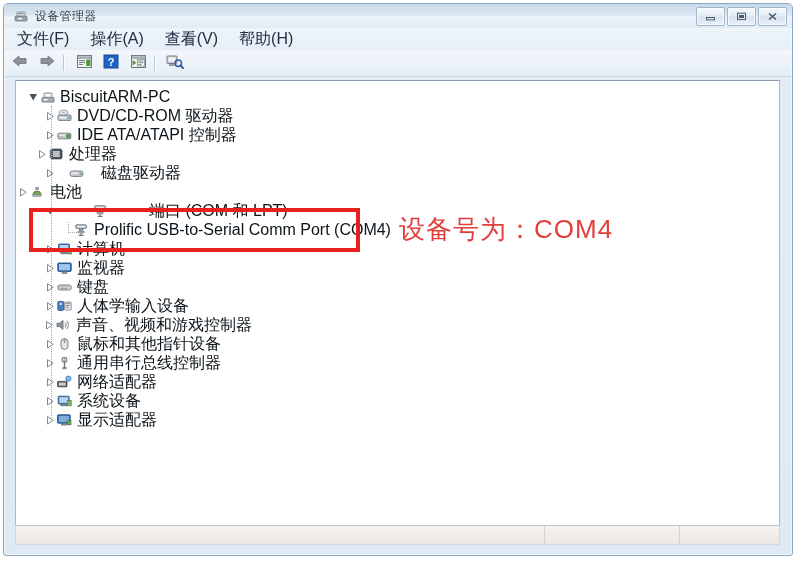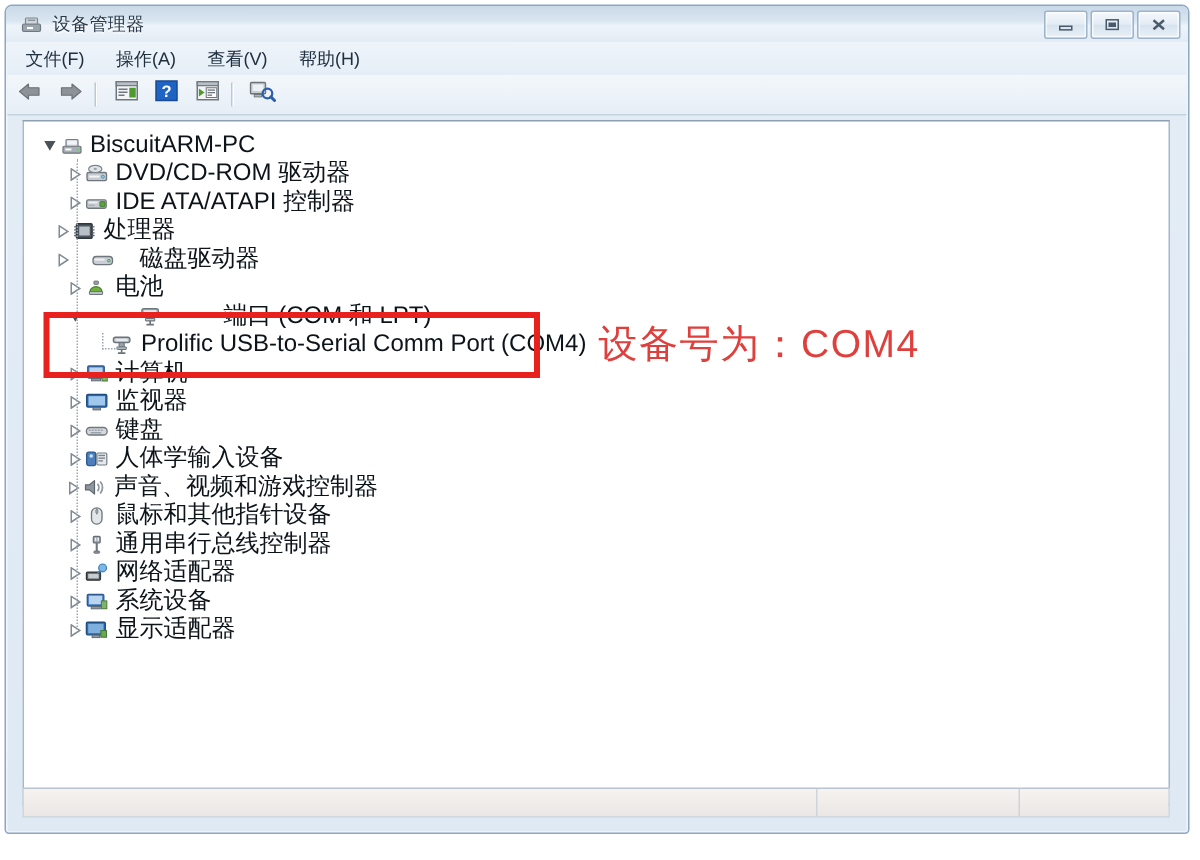--- a/index.html
+++ b/index.html
@@ -46,21 +46,21 @@
     box-shadow:0 0 0 1px rgba(255,255,255,.7) inset;
   }
 
   
   #menubar{
     position:absolute;left:1px;top:24px;width:calc(100% - 2px);height:22px;
     display:flex;align-items:center;
     background:linear-gradient(to bottom,#eef4fa,#e5eef7);
   }
   .menu-item{
-    font-size:12px;color:#20303f;padding:3px 9px 3px 9px;margin-left:3px;
+    font-size:16px;color:#20303f;padding:3px 9px 3px 9px;margin-left:3px;
     white-space:nowrap;border-radius:2px;
   }
 
   
   #toolbar{
     position:absolute;left:1px;top:46px;width:calc(100% - 2px);height:26px;
     display:flex;align-items:center;
     background:linear-gradient(to bottom,#f3f7fb,#e6eef6);
     border-bottom:1px solid #c4d3e0;
   }
@@ -302,34 +302,34 @@
           <span class="dev-icon"><svg width="17" height="16" viewBox="0 0 17 16">
               <rect x="3" y="3.2" width="10.4" height="9.6" rx=".7" fill="#4c5760" stroke="#2d363d" stroke-width="1"></rect>
               <rect x="4.8" y="5" width="7" height="6" fill="#b9c0c6"></rect>
               <g stroke="#5a646c" stroke-width=".9">
                 <path d="M3 5.2 H1.4 M3 7.2 H1.4 M3 9.2 H1.4 M3 11 H1.4"></path>
                 <path d="M13.4 5.2 H15 M13.4 7.2 H15 M13.4 9.2 H15 M13.4 11 H15"></path>
               </g>
             </svg></span>
           <span class="label">处理器</span>
         </div>
-        <div class="row" style="padding-left: 19px; gap: 12px;">
+        <div class="row" style="padding-left: 27px; gap: 12px;">
           <span class="expander">
             <svg width="9" height="9" viewBox="0 0 9 9">
               <path d="M1.5 0.6 L7.2 4.3 L1.5 8 Z" fill="none" stroke="#808a92" stroke-width="1"></path>
             </svg>
           </span>
           <span class="dev-icon"><svg width="17" height="16" viewBox="0 0 17 16">
               <rect x="2" y="6" width="13" height="5.4" rx="2.2" fill="#c9ced4" stroke="#6f767c" stroke-width=".9"></rect>
               <rect x="3.2" y="7.4" width="6.5" height="1.3" fill="#eef1f3"></rect>
               <circle cx="12.6" cy="8.8" r=".9" fill="#8fd0a2" stroke="#4e8160" stroke-width=".5"></circle>
             </svg></span>
           <span class="label">磁盘驱动器</span>
         </div>
-        <div class="row" style="padding-left: 27px;">
+        <div class="row" style="">
           <span class="expander">
             <svg width="9" height="9" viewBox="0 0 9 9">
               <path d="M1.5 0.6 L7.2 4.3 L1.5 8 Z" fill="none" stroke="#808a92" stroke-width="1"></path>
             </svg>
           </span>
           <span class="dev-icon"><svg width="17" height="16" viewBox="0 0 17 16">
               <path d="M4 10.5 a4 3.4 0 0 1 8 0 z" fill="#6fae3f" stroke="#4a7a2a" stroke-width=".8"></path>
               <rect x="3.6" y="10.3" width="8.8" height="2" rx=".6" fill="#b9c0c6" stroke="#6f767c" stroke-width=".7"></rect>
               <rect x="6.6" y="3.4" width="3" height="2.2" rx=".4" fill="#9aa1a8" stroke="#6a7178" stroke-width=".6"></rect>
             </svg></span>

